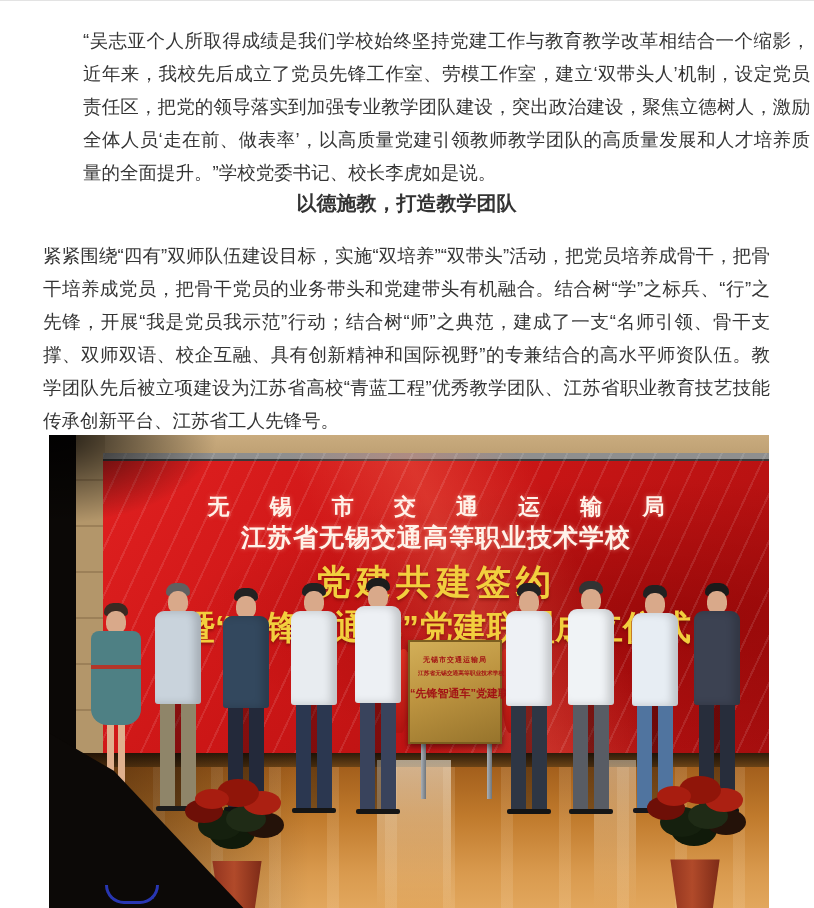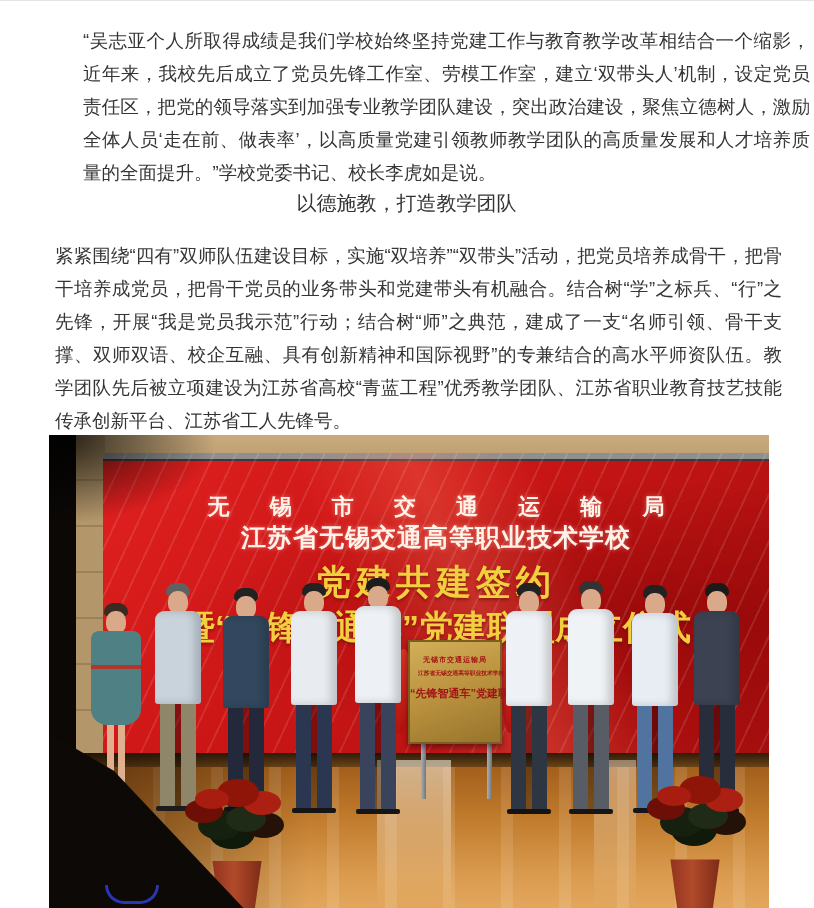--- a/index.html
+++ b/index.html
@@ -6,22 +6,22 @@
   body{width:814px;height:908px;position:relative;overflow:hidden;
        font-family:"Liberation Sans","DejaVu Sans",sans-serif;}
   .top-divider{position:absolute;top:0;left:0;width:814px;height:1px;background:#e3e3e3;}
 
   
   .article{position:absolute;left:43px;width:727px;color:#353535;}
   .para{position:absolute;left:0;width:727px;font-size:18.5px;line-height:33px;
         text-align:justify;text-align-last:left;word-break:break-all;margin:0;}
   .p1{top:24px;margin-left:40px;}
   .heading{position:absolute;top:190px;left:0;width:727px;margin:0;text-align:center;
-           font-size:20px;font-weight:normal;color:#333;}
-  .p2{top:239px;margin-left:12px;}
+           font-size:20px;font-weight:bold;color:#333;}
+  .p2{top:239px;}
 
   
   .photo{position:absolute;left:49px;top:435px;width:720px;height:473px;overflow:hidden;
          background:#1a120a;}
   .photo *{position:absolute;}
 
   .wall-band{left:0;top:0;width:720px;height:44px;
       background:linear-gradient(180deg,#c9ab7e 0%,#bb9d70 60%,#8d744c 100%);}
   .wall-band::after{content:"";position:absolute;left:0;top:24px;width:100%;height:1px;background:rgba(60,40,20,.35);}
   .wall-left{left:26px;top:0;width:30px;height:336px;

